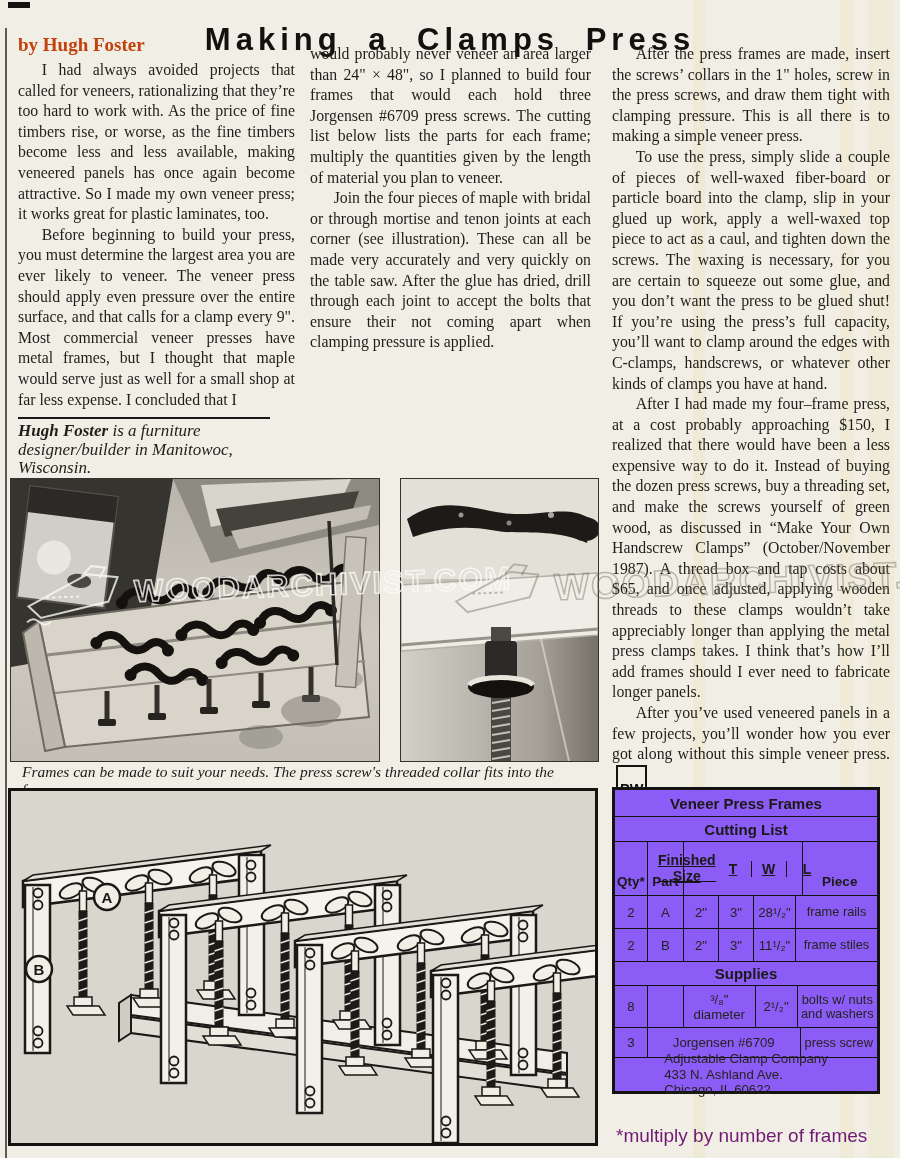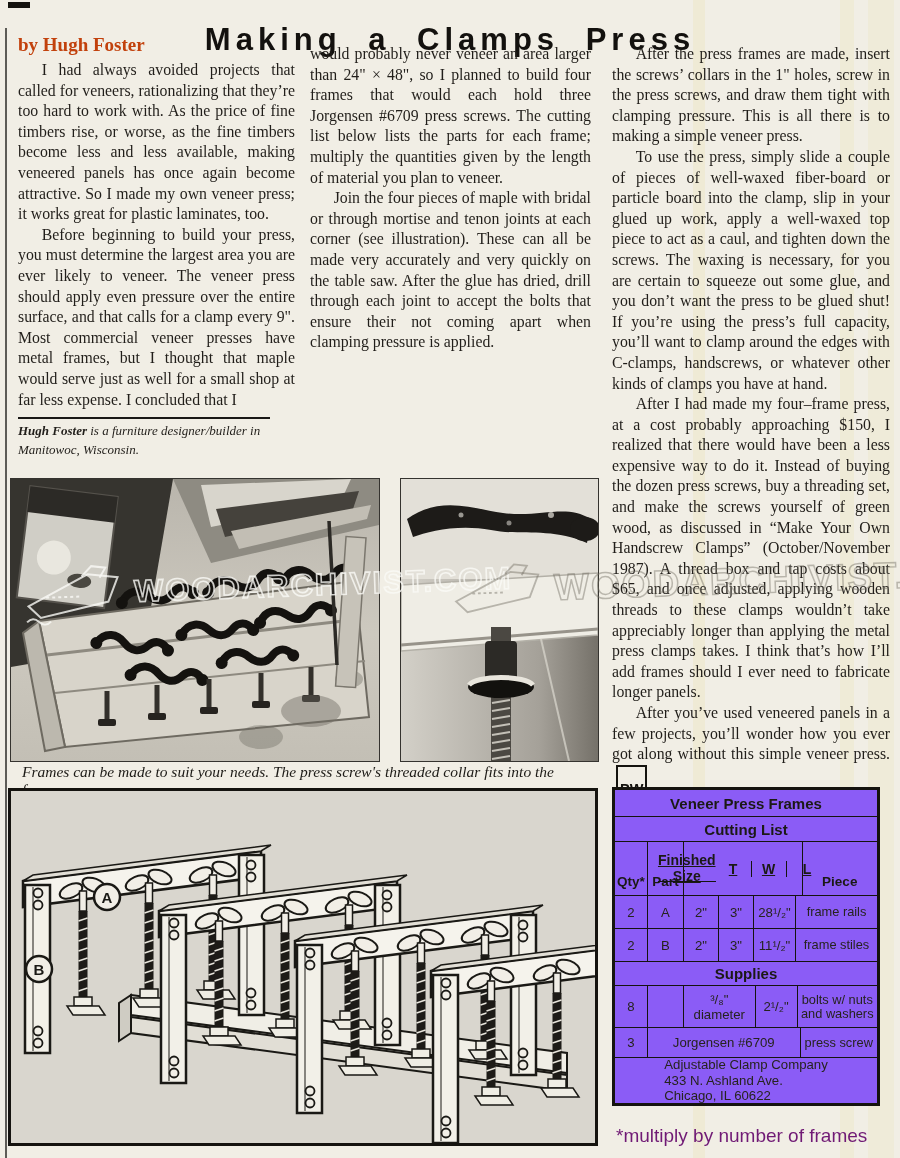--- a/index.html
+++ b/index.html
@@ -24,21 +24,21 @@
   .byline { position:absolute; left:18px; top:34px; font-weight:bold; font-size:19px; color:#c2410c; }
 
   .col { position:absolute; text-align:justify; font-size:15.8px; line-height:20.6px; }
   .col p { margin:0; }
   .indent { text-indent:1.5em; }
   .col1 { left:18px;  top:60px; width:277px; }
   .col2 { left:310px; top:44px; width:281px; }
   .col3 { left:612px; top:44px; width:278px; }
 
   .bio-rule { border-top:2px solid #1a1816; width:252px; margin:7px 0 3px 0; }
-  .bio { font-style:italic; font-size:13px; line-height:18.5px; text-align:left; }
+  .bio { font-style:italic; font-size:17px; line-height:18.5px; text-align:left; }
   .bio-name { font-weight:bold; }
 
   .pw-box {
     display:inline-block; border:2px solid #15130f; padding:14px 2px; margin-left:4px;
     font-family:"Liberation Sans", sans-serif; font-weight:bold; font-size:14.5px;
     line-height:17px; letter-spacing:0; text-indent:0; vertical-align:baseline; color:#15130f;
   }
 
   .photo { position:absolute; border:1px solid #35332f; background:#bdb9b0; overflow:hidden; }
   .photo-left  { left:10px;  top:478px; width:368px; height:282px; }
@@ -84,21 +84,21 @@
   .fs-label { height:25px; border-bottom:1.5px solid #15130f; display:flex; align-items:center; justify-content:center; font-weight:bold; font-size:14px; }
   .fs-cols { display:flex; flex:1; }
   .fs-cols .tcell { font-weight:bold; font-size:14px; }
   .hcell { font-weight:bold; font-size:13.5px; align-items:flex-end; padding-bottom:6px; }
   .r-data { height:33px; font-size:13.2px; color:#26231e; }
   .r-sup { height:24px; }
   .r-bolts { height:42px; font-size:13.2px; color:#26231e; }
   .r-jorg { height:30px; font-size:13.2px; color:#26231e; }
   .c-desc2 { width:71.5px; } 
   .c-desc4 { width:152.5px; } 
-  .r-addr { height:46px; }
+  .r-addr { height:34px; }
   .addr-block { text-align:left; font-size:13.2px; line-height:15.5px; color:#26231e; }
   .piece-cell { font-size:12.8px; line-height:13.5px; padding:0 2px; }
   .tfoot { position:absolute; left:616px; top:1125px; font-family:"Liberation Sans", sans-serif; font-size:19px; color:#701a75; }
 </style>
 </head>
 <body>
 
 <div class="page">
 
   <div class="edge-line"></div>

